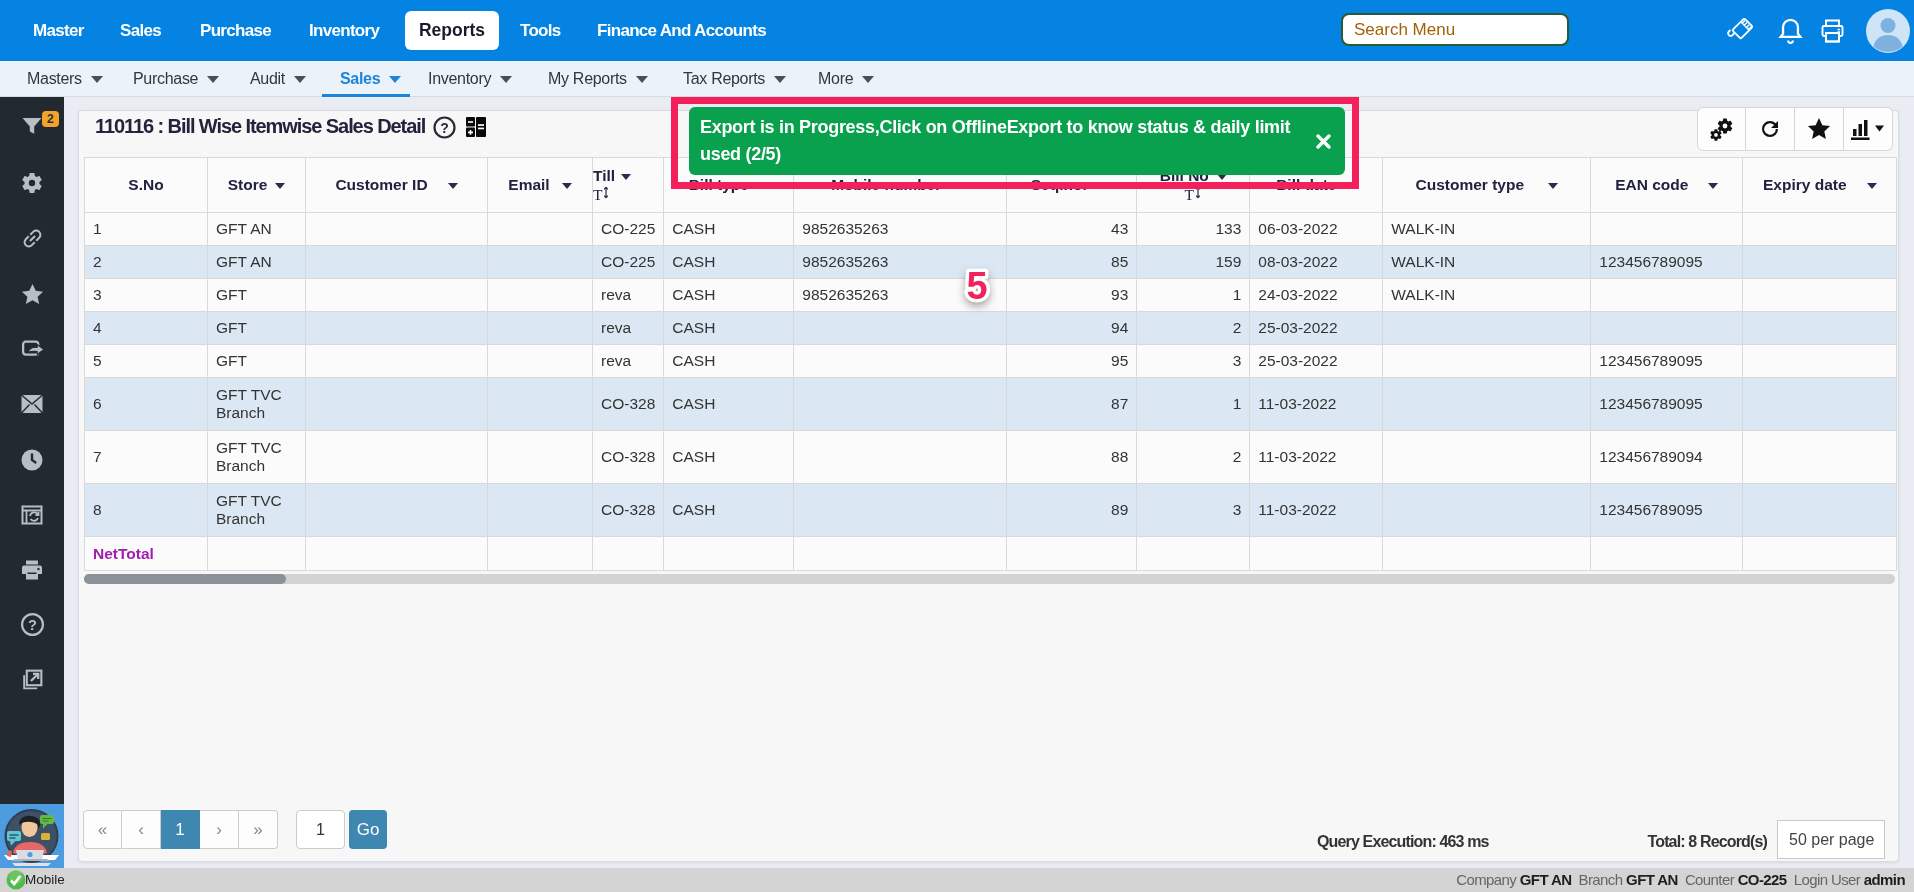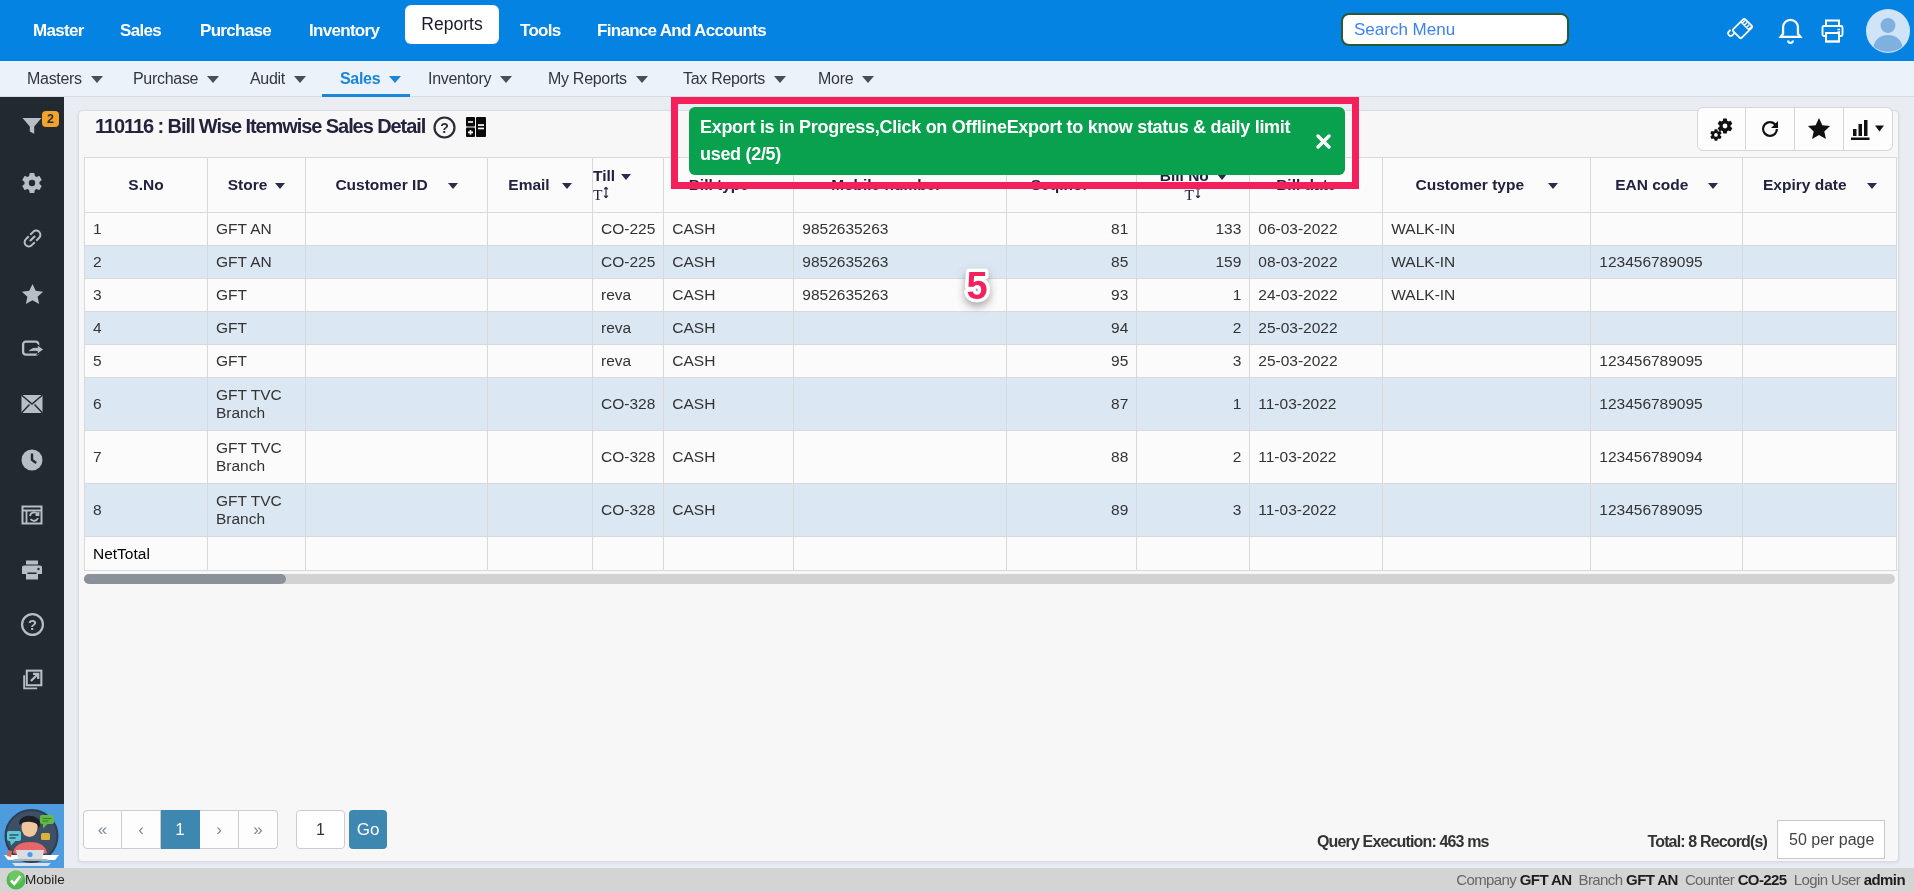--- a/index.html
+++ b/index.html
@@ -1,22 +1,22 @@
 <!DOCTYPE html>
 <html><head>
 <meta charset="utf-8">
 <style>
 *{margin:0;padding:0;box-sizing:border-box}
 html,body{width:1914px;height:892px;overflow:hidden;font-family:"Liberation Sans",sans-serif;background:#e9edf3}
 .abs{position:absolute}
 
 #topbar{position:absolute;left:0;top:0;width:1914px;height:61px;background:#0583e2}
 .tnav{position:absolute;top:0;height:61px;line-height:61px;color:#fff;font-weight:700;font-size:17px;letter-spacing:-0.7px}
-#reports-pill{position:absolute;left:405px;top:5px;width:94px;height:39px;background:#fff;border-radius:6px;color:#191a2e;font-weight:400;font-size:17.5px;text-align:center;line-height:39px}
-#search{position:absolute;left:1341px;top:13px;width:228px;height:33px;background:#fff;border:2px solid #2a5a35;border-radius:8px;color:#3b82f6;font-size:17px;line-height:29px;padding-left:11px}
+#reports-pill{position:absolute;left:405px;top:11px;width:94px;height:39px;background:#fff;border-radius:6px;color:#191a2e;font-weight:700;font-size:17.5px;text-align:center;line-height:39px}
+#search{position:absolute;left:1341px;top:13px;width:228px;height:33px;background:#fff;border:2px solid #2a5a35;border-radius:8px;color:#a16207;font-size:17px;line-height:29px;padding-left:11px}
 
 #subnav{position:absolute;left:0;top:61px;width:1914px;height:36px;background:#ecf2f9;border-bottom:1px solid #d7dce3}
 .snav{position:absolute;top:0;height:35px;line-height:35px;color:#31373d;font-size:16px;letter-spacing:-0.3px}
 .caret{display:inline-block;width:0;height:0;border-left:6px solid transparent;border-right:6px solid transparent;border-top:7px solid #4a4f54;margin-left:9px;vertical-align:1px}
 #sales-active{color:#1a85d9;font-weight:700}
 #sales-active .caret{border-top-color:#1a85d9}
 #sales-underline{position:absolute;left:322px;top:94px;width:88px;height:3px;background:#1a85d9}
 
 #sidebar{position:absolute;left:0;top:97px;width:64px;height:771px;background:#232930}
 .sic{position:absolute;left:20px}
@@ -273,21 +273,21 @@
         <th>Expiry date<span class="hcaret" style="margin-left:20px"></span></th>
 </tr>
 <tr style="height:33px">
         <td>1</td>
         <td>GFT AN</td>
         <td></td>
         <td></td>
         <td>CO-225</td>
         <td>CASH</td>
         <td>9852635263</td>
-        <td class="num">81</td>
+        <td class="num">43</td>
         <td class="num">133</td>
         <td>06-03-2022</td>
         <td>WALK-IN</td>
         <td></td>
         <td></td>
       </tr>
 <tr style="height:33px" class="alt">
         <td>2</td>
         <td>GFT AN</td>
         <td></td>
@@ -386,21 +386,21 @@
         <td>CASH</td>
         <td></td>
         <td class="num">89</td>
         <td class="num">3</td>
         <td>11-03-2022</td>
         <td></td>
         <td>123456789095</td>
         <td></td>
       </tr>
 <tr style="height:34px">
-        <td style="font-weight:400;color:#000000">NetTotal</td>
+        <td style="font-weight:700;color:#a21caf">NetTotal</td>
         <td></td>
         <td></td>
         <td></td>
         <td></td>
         <td></td>
         <td></td>
         <td></td>
         <td></td>
         <td></td>
         <td></td>

